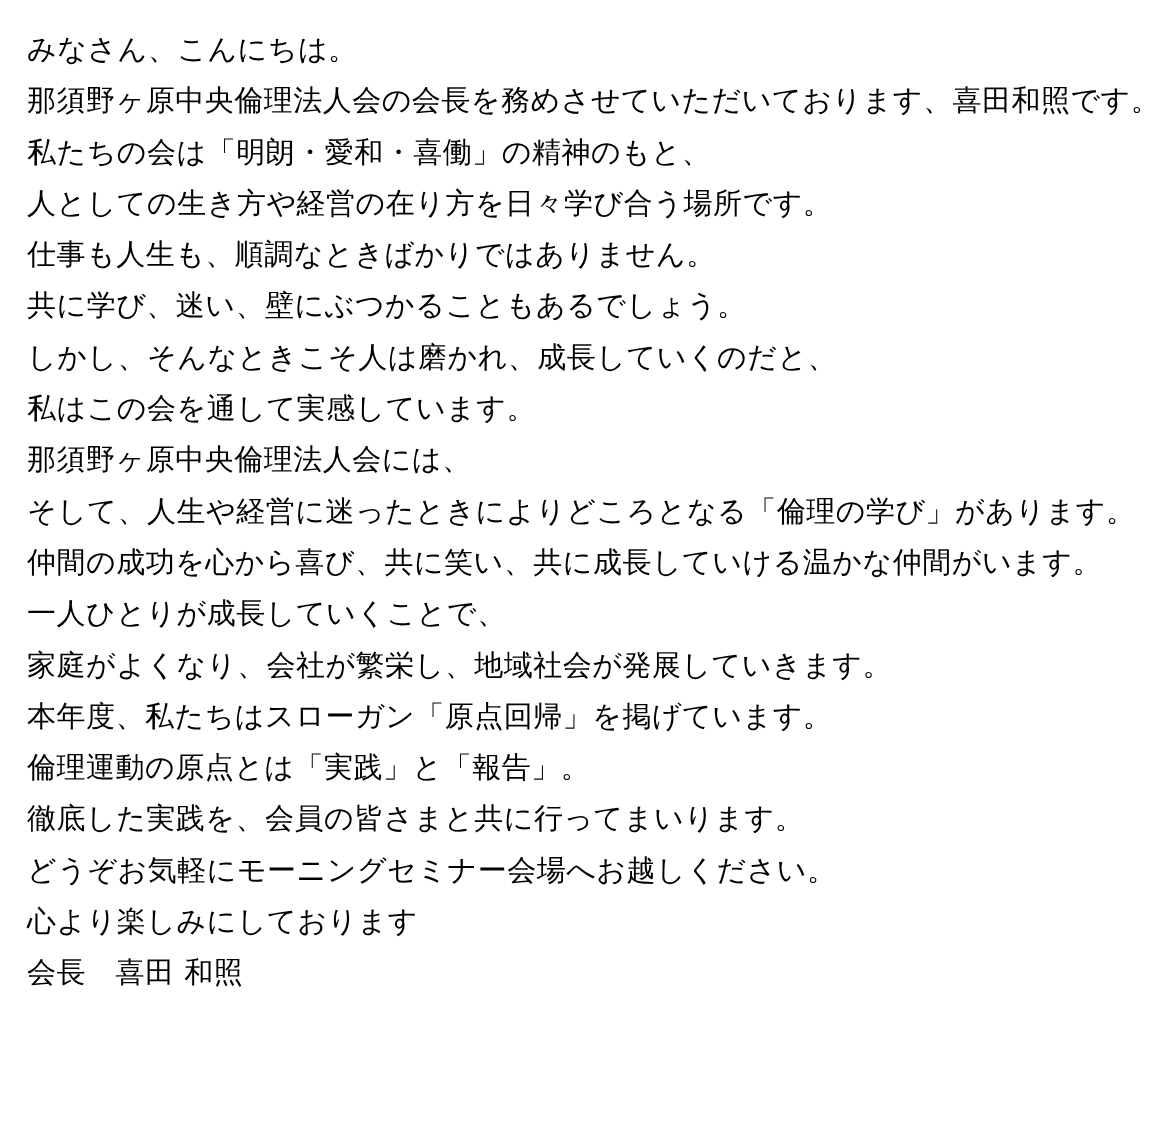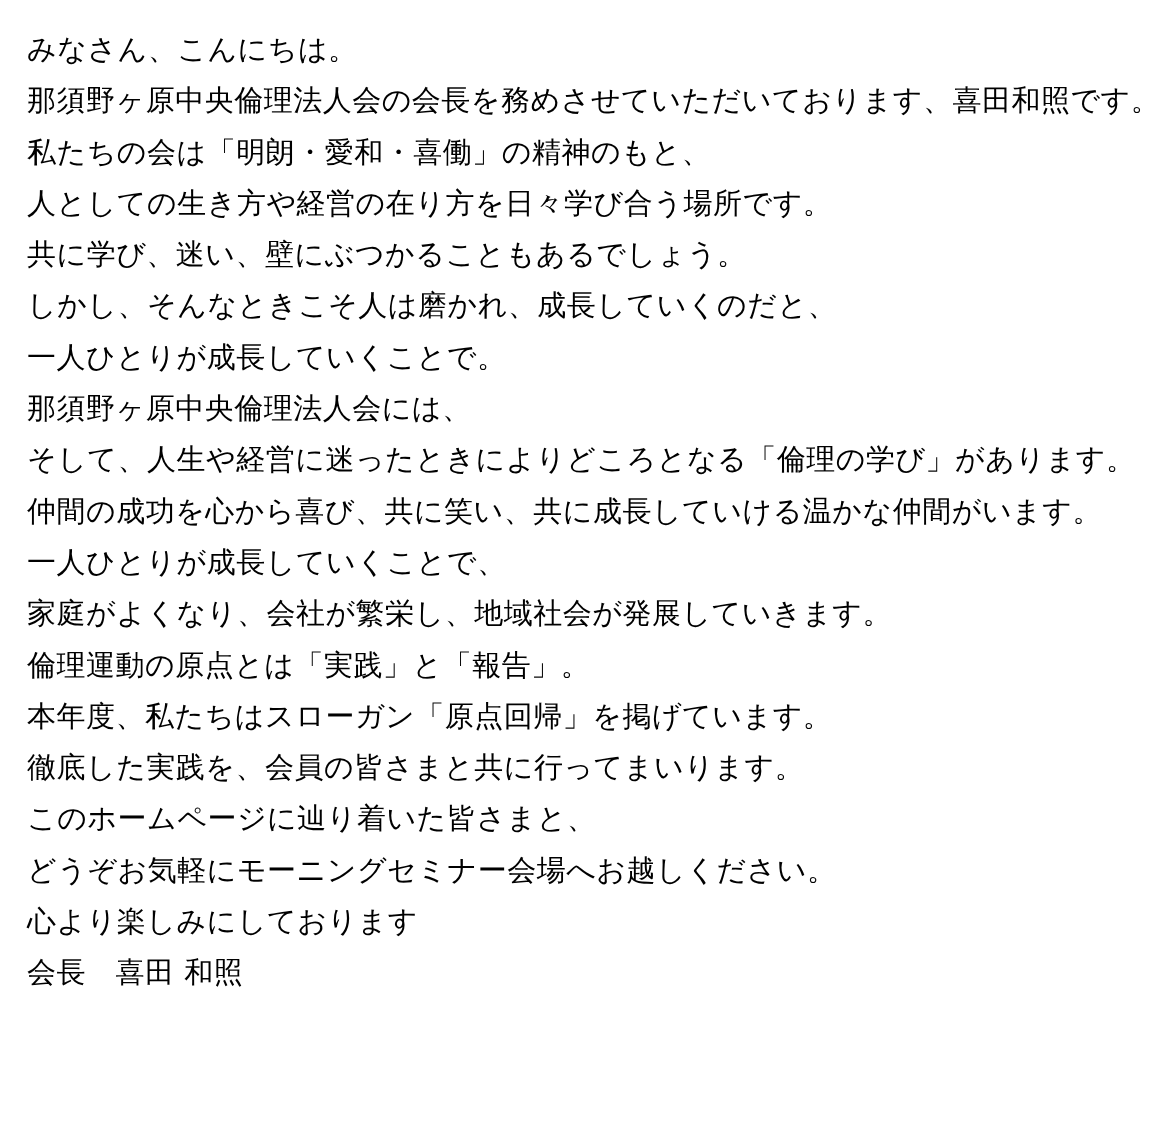--- a/index.html
+++ b/index.html
@@ -29,29 +29,29 @@
 </style>
 </head>
 <body>
 
 <div class="page">
   <div class="doc-body">
     <p>みなさん、こんにちは。</p>
     <p>那須野ヶ原中央倫理法人会の会長を務めさせていただいております、喜田和照です。</p>
     <p>私たちの会は「明朗・愛和・喜働」の精神のもと、</p>
     <p>人としての生き方や経営の在り方を日々学び合う場所です。</p>
+    <p>仕事も人生も、順調なときばかりではありません。</p>
     <p>共に学び、迷い、壁にぶつかることもあるでしょう。</p>
     <p>しかし、そんなときこそ人は磨かれ、成長していくのだと、</p>
-    <p>一人ひとりが成長していくことで。</p>
+    <p>私はこの会を通して実感しています。</p>
     <p>那須野ヶ原中央倫理法人会には、</p>
     <p>そして、人生や経営に迷ったときによりどころとなる「倫理の学び」があります。</p>
     <p>仲間の成功を心から喜び、共に笑い、共に成長していける温かな仲間がいます。</p>
     <p>一人ひとりが成長していくことで、</p>
     <p>家庭がよくなり、会社が繁栄し、地域社会が発展していきます。</p>
+    <p>本年度、私たちはスローガン「原点回帰」を掲げています。</p>
     <p>倫理運動の原点とは「実践」と「報告」。</p>
-    <p>本年度、私たちはスローガン「原点回帰」を掲げています。</p>
     <p>徹底した実践を、会員の皆さまと共に行ってまいります。</p>
-    <p>このホームページに辿り着いた皆さまと、</p>
     <p>どうぞお気軽にモーニングセミナー会場へお越しください。</p>
     <p>心より楽しみにしております</p>
     <p>会長　喜田 和照</p>
   </div>
 </div>
 
 </body></html>

